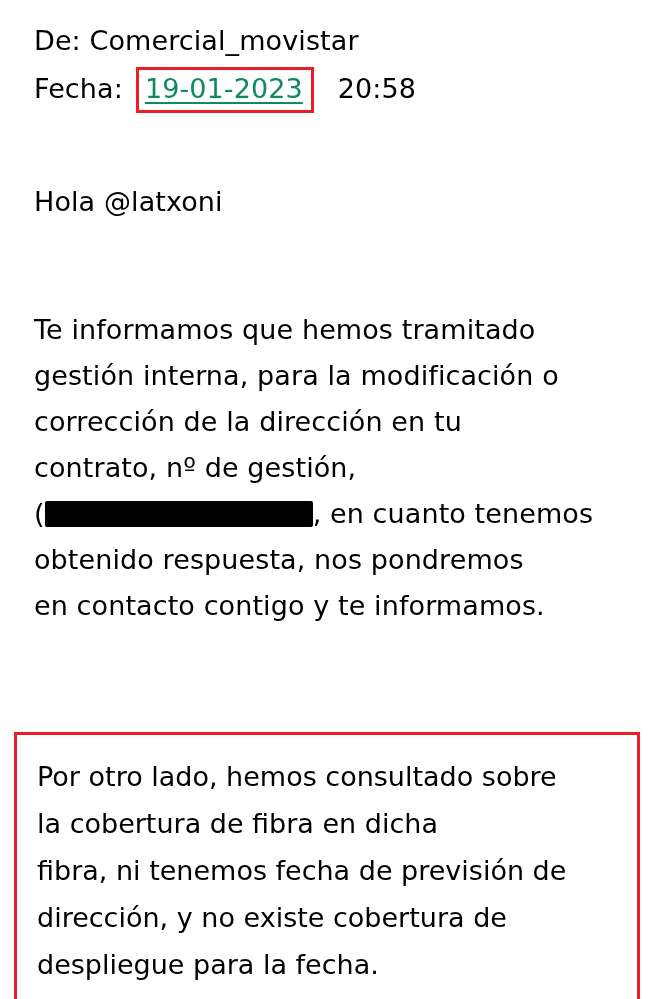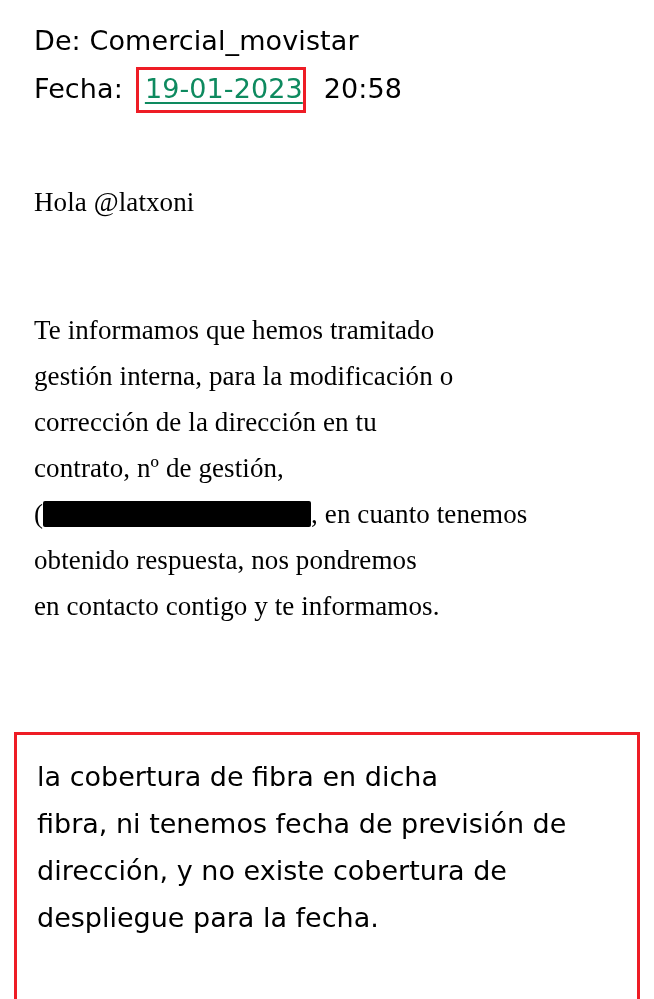--- a/index.html
+++ b/index.html
@@ -35,45 +35,44 @@
   }
   .date-row {
     display: flex;
     align-items: baseline;
     gap: 9px;
   }
   .date-box {
     position: relative;
     display: inline-block;
     border: 3px solid #ee1c25;
-    padding: 0px 0 2px 6px;
+    padding: 0px 8px 2px 6px;
     margin: 0 2px 0 4px;
     line-height: 38px;
   }
   .date-link {
     color: #0e8a5f;
     text-decoration: underline;
     text-underline-offset: 4px;
     font-size: 27px;
     white-space: nowrap;
   }
   .time {
-    margin-left: 7px;
+    margin-left: 13px;
   }
   .greeting {
     margin-top: 66px;
   }
   .para {
     margin-top: 82px;
   }
   .para .line,
   .greeting .line,
   .boxed .line {
     white-space: normal;
-    font-family: Liberation Serif, serif;
   }
   .redacted {
     display: inline-block;
     background: #000000;
     color: transparent;
     border-radius: 2px;
     height: 26px;
     vertical-align: -4px;
     width: 268px;
     margin-right: 0px;
@@ -122,19 +121,20 @@
     <div class="line">Te informamos que hemos tramitado</div>
     <div class="line">gestión interna, para la modificación o</div>
     <div class="line">corrección de la dirección en tu</div>
     <div class="line">contrato, nº de gestión,</div>
     <div class="line"><span>(</span><span class="redacted"></span><span>, en cuanto tenemos</span></div>
     <div class="line">obtenido respuesta, nos pondremos</div>
     <div class="line">en contacto contigo y te informamos.</div>
   </div>
 
   <div class="boxed">
+    <div class="btext">Por otro lado, hemos consultado sobre</div>
     <div class="btext">la cobertura de fibra en dicha</div>
     <div class="btext">fibra, ni tenemos fecha de previsión de</div>
     <div class="btext">dirección, y no existe cobertura de</div>
     <div class="btext">despliegue para la fecha.</div>
   </div>
 
 </div>
 
 </body></html>

